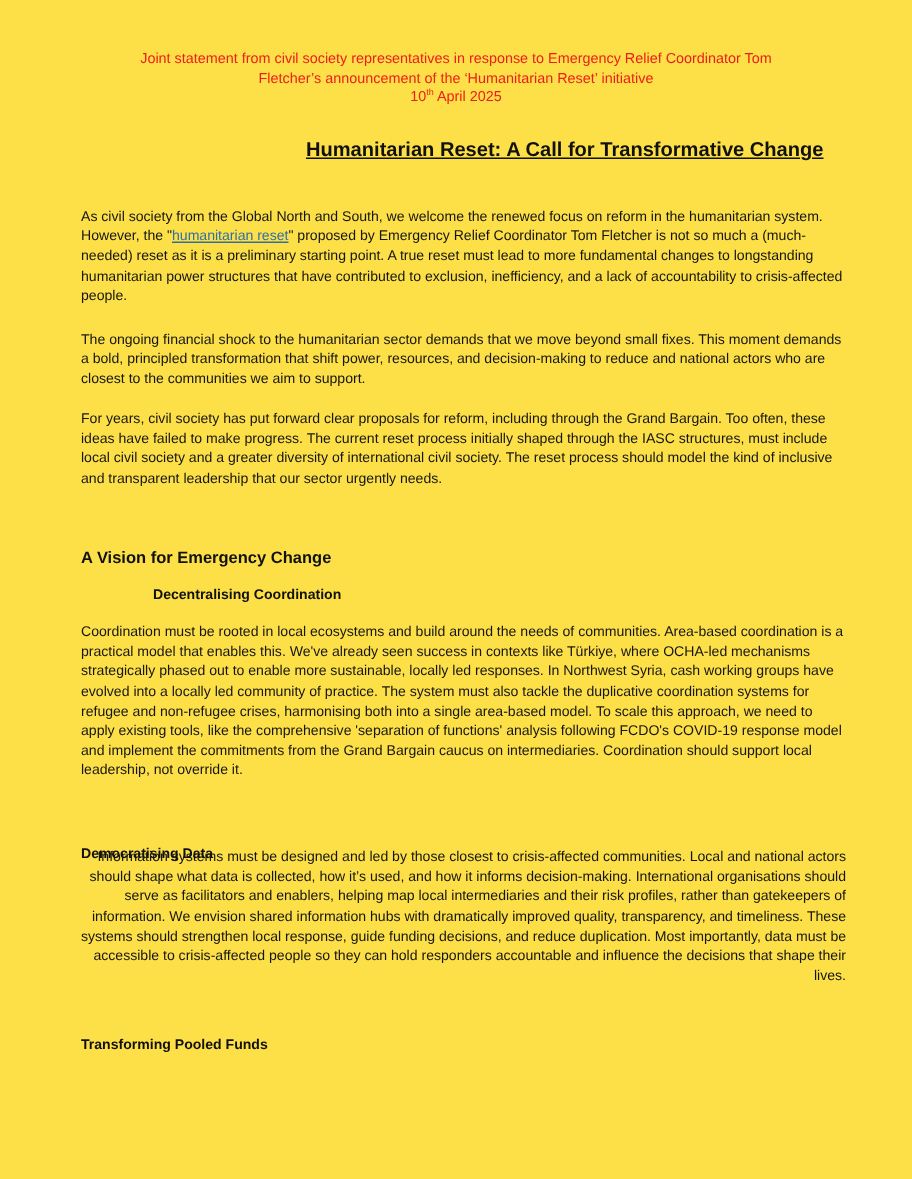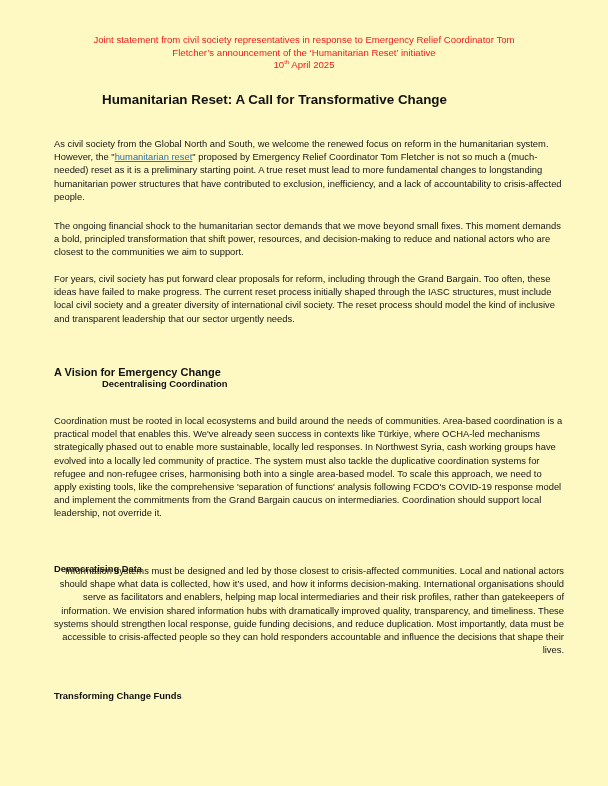--- a/index.html
+++ b/index.html
@@ -7,42 +7,43 @@
       width: 608px;
       height: 786px;
       overflow: hidden;
       font-family: "Liberation Sans", sans-serif;
       color: #111111;
     }
     .page {
       position: relative;
       width: 608px;
       height: 786px;
-      background: #fef9c3;
+      background: #fde047;
     }
     .intro {
       position: absolute;
       top: 34px;
       left: 0;
       width: 608px;
       text-align: center;
       color: #ee1c1c;
       font-size: 9.6px;
       line-height: 12.5px;
     }
     .intro sup { font-size: 6px; vertical-align: 4px; line-height: 0; }
     .title {
       position: absolute;
       top: 92px;
       left: 0;
       width: 549px;
-      text-align: center;
+      text-align: right;
       font-size: 13.4px;
       font-weight: bold;
       color: #111;
+      text-decoration: underline;
     }
     .body {
       position: absolute;
       left: 54px;
       width: 510px;
       font-size: 9.4px;
       line-height: 13.2px;
       color: #151515;
     }
     .p1 { top: 137px; }
@@ -57,21 +58,21 @@
       font-weight: bold;
       color: #111;
     }
     .h3 {
       position: absolute;
       left: 54px;
       font-size: 9.4px;
       font-weight: bold;
       color: #111;
     }
-    .h3a { top: 378px; padding-left: 48px; }
+    .h3a { top: 390px; padding-left: 48px; }
     .p4 { top: 414px; }
     .h3b { top: 563px; }
     .p5 { top: 564px; text-align: right; }
     .h3c { top: 690px; }
   </style>
 </head>
 <body>
 
 <div class="page">
 
@@ -90,15 +91,15 @@
   <div class="body p3">For years, civil society has put forward clear proposals for reform, including through the Grand Bargain. Too often, these ideas have failed to make progress. The current reset process initially shaped through the IASC structures, must include local civil society and a greater diversity of international civil society. The reset process should model the kind of inclusive and transparent leadership that our sector urgently needs.</div>
 
   <div class="h2">A Vision for Emergency Change</div>
 
   <div class="h3 h3a">Decentralising Coordination</div>
   <div class="body p4">Coordination must be rooted in local ecosystems and build around the needs of communities. Area-based coordination is a practical model that enables this. We've already seen success in contexts like Türkiye, where OCHA-led mechanisms strategically phased out to enable more sustainable, locally led responses. In Northwest Syria, cash working groups have evolved into a locally led community of practice. The system must also tackle the duplicative coordination systems for refugee and non-refugee crises, harmonising both into a single area-based model. To scale this approach, we need to apply existing tools, like the comprehensive 'separation of functions' analysis following FCDO's COVID-19 response model and implement the commitments from the Grand Bargain caucus on intermediaries. Coordination should support local leadership, not override it.</div>
 
   <div class="h3 h3b">Democratising Data</div>
   <div class="body p5">Information systems must be designed and led by those closest to crisis-affected communities. Local and national actors should shape what data is collected, how it’s used, and how it informs decision-making. International organisations should serve as facilitators and enablers, helping map local intermediaries and their risk profiles, rather than gatekeepers of information. We envision shared information hubs with dramatically improved quality, transparency, and timeliness. These systems should strengthen local response, guide funding decisions, and reduce duplication. Most importantly, data must be accessible to crisis-affected people so they can hold responders accountable and influence the decisions that shape their lives.</div>
 
-  <div class="h3 h3c">Transforming Change Funds</div>
+  <div class="h3 h3c">Transforming Pooled Funds</div>
 
 </div>
 
 </body></html>

